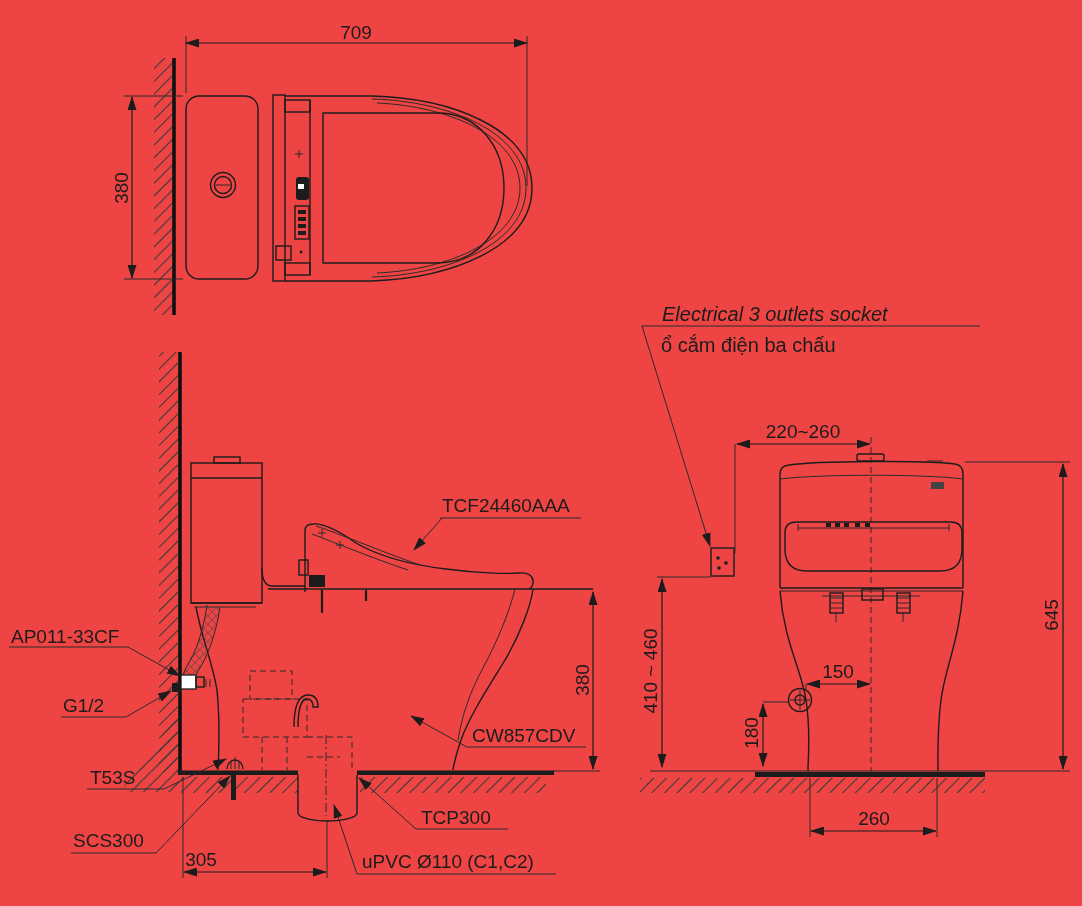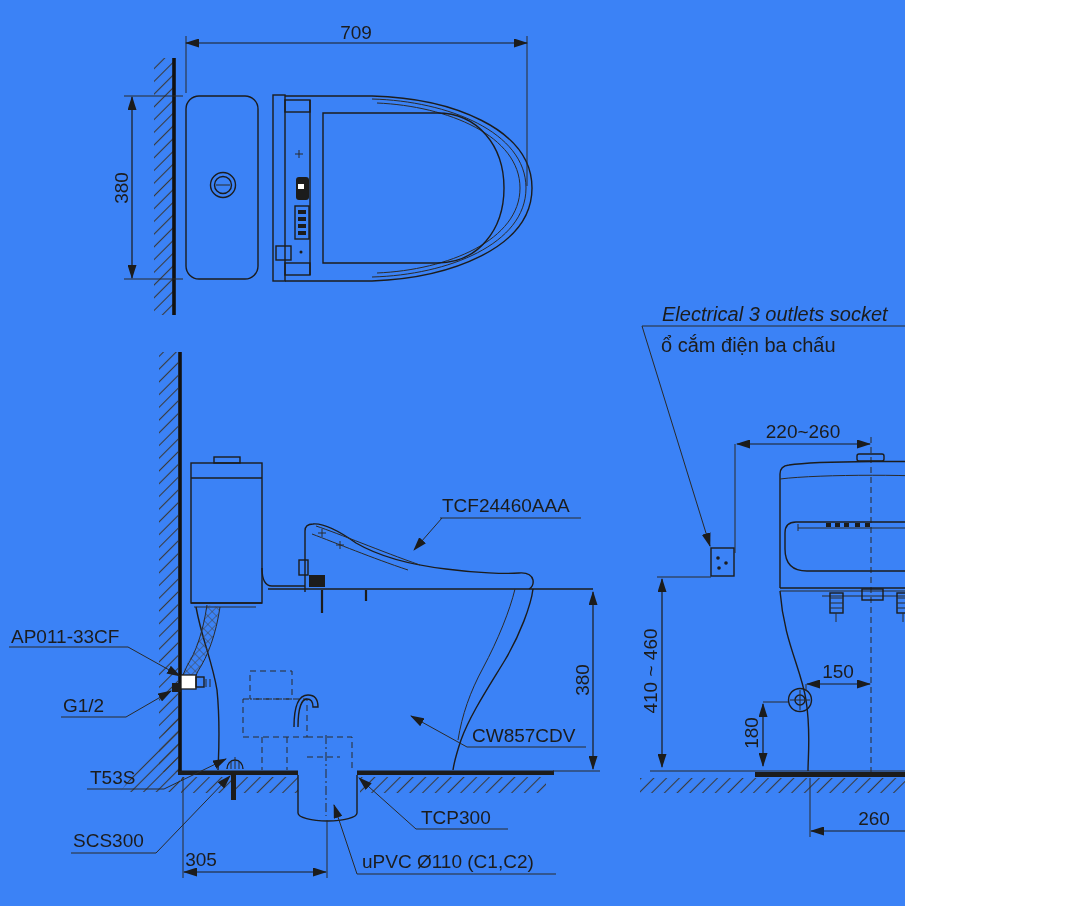--- a/index.html
+++ b/index.html
@@ -1,16 +1,16 @@
 <!DOCTYPE html>
 <html><head>
 <meta charset="utf-8">
 <style>
   html,body{margin:0;padding:0;background:#ffffff;}
-  .page{position:relative;width:905px;height:906px;background:#3b82f6;overflow:hidden;}
+  .page{position:relative;width:1082px;height:906px;background:#ef4444;overflow:hidden;}
   svg{position:absolute;left:0;top:0;}
   svg text{font-family:"Liberation Sans", sans-serif;font-size:19px;fill:#1c1c1c;}
   svg text.vrt{font-size:19px;}
   svg text.note-en{font-style:italic;font-size:20px;}
   svg text.note-vi{font-size:20px;}
   .ln{stroke:#1c1c1c;stroke-width:1.4;fill:none;}
   .thin{stroke:#2a2a2a;stroke-width:1;fill:none;}
   .dim{stroke:#1c1c1c;stroke-width:1.2;fill:none;}
   .dash{stroke:#2a2a2a;stroke-width:1;fill:none;stroke-dasharray:6 4;}
   .dashdot{stroke:#2a2a2a;stroke-width:1;fill:none;stroke-dasharray:9 3 2 3;}

